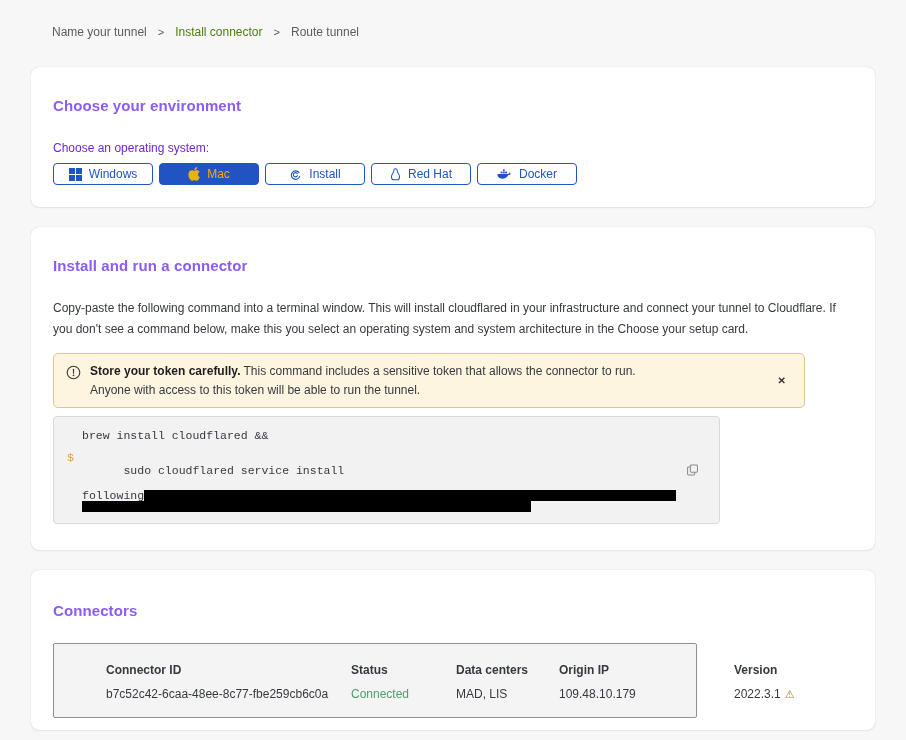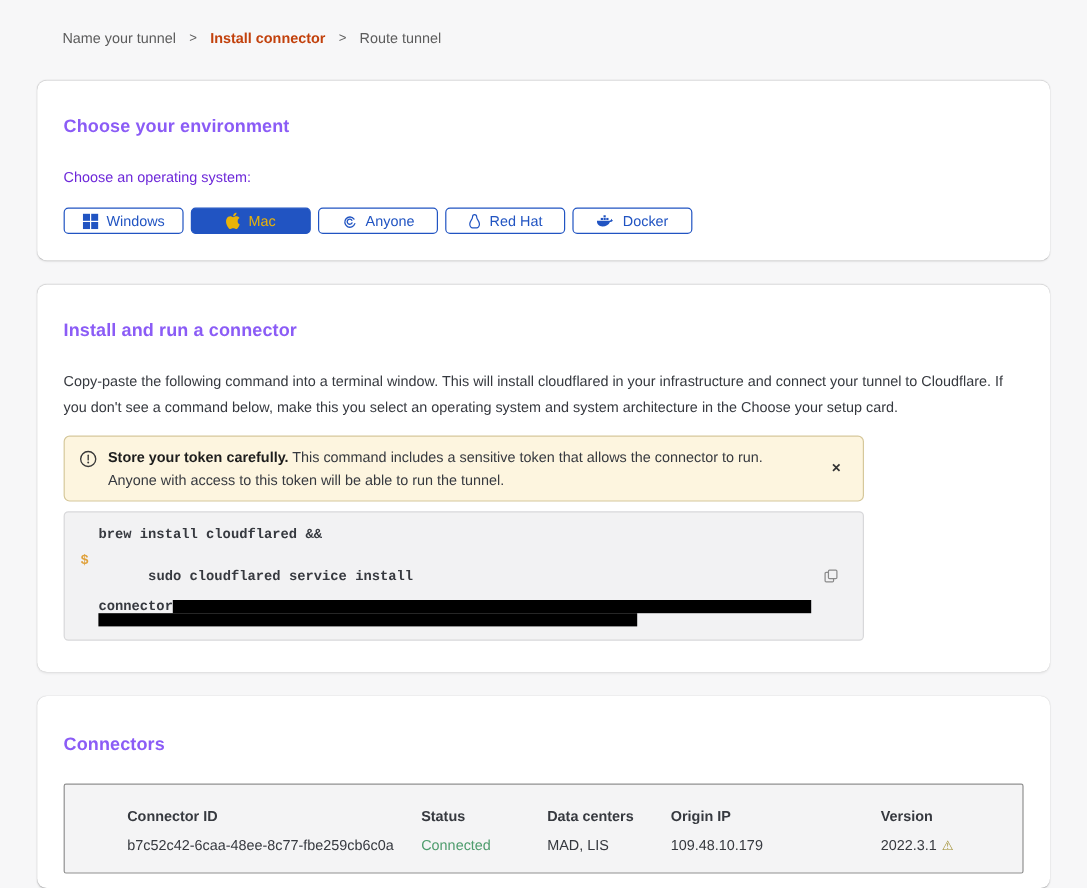--- a/index.html
+++ b/index.html
@@ -9,79 +9,79 @@
   *{box-sizing:border-box}
   html,body{margin:0;padding:0}
   body{
     width:906px;height:740px;overflow:hidden;
     background:#f7f7f8;color:#1d1d1d;
     font-family:"Liberation Sans",sans-serif;
   }
   
   .breadcrumb{padding:25px 0 0 52px;font-size:12px;color:#5c5c5c;display:flex;align-items:center;gap:11px}
   .bc-item{cursor:pointer}
-  .bc-item.active{font-weight:bold;color:#c2410c}
+  .bc-item.active{font-weight:normal;color:#4d7c0f}
   .bc-sep{font-size:11px}
   
   .card{
     width:844px;margin:0 31px;background:#fff;border-radius:8px;
     box-shadow:0 0 1px rgba(0,0,0,.22),0 1px 2px rgba(0,0,0,.06);
     padding:30px 22px 22px;
   }
   .card + .card{margin-top:20px}
   .card h2{margin:0;font-size:15px;font-weight:bold;color:#8b5cf6;letter-spacing:.1px}
   .card-env{margin-top:28px}
   
   .os-label{margin-top:27px;font-size:12px;color:#6d28d9}
   .os-row{margin-top:8px;display:flex;gap:6px}
   .os-btn{
     width:100px;height:17px;display:flex;align-items:center;justify-content:center;gap:7px;
     background:#fff;border:1px solid var(--accent);border-radius:4px;
-    color:var(--accent);font-size:12px;font-family:inherit;cursor:pointer;padding:10px;margin-top:10px;
+    color:var(--accent);font-size:12px;font-family:inherit;cursor:pointer;padding:10px;
   }
   .os-btn.selected{background:var(--accent);color:#eab308}
   .os-btn svg{display:block;flex:0 0 auto}
   
   .card-install{padding-right:30px;padding-bottom:26px}
   .desc{margin:24px 0 0;font-size:12px;line-height:1.75;color:#36393f}
   .warn-banner{
-    margin-top:13px;width:667px;display:flex;align-items:flex-start;gap:9px;
+    margin-top:13px;width:752px;display:flex;align-items:flex-start;gap:9px;
     background:var(--warn-bg);border:1px solid var(--warn-border);border-radius:5px;
     padding:8px 16px 8px 12px;font-size:12px;line-height:1.55;color:#36393f;
   }
   .warn-icon{margin-top:3px;line-height:0}
   .warn-text{max-width:576px}
   .warn-text strong{color:#1d1d1d;margin-right:3px}
   .warn-close{
     margin-left:auto;align-self:center;background:none;border:none;cursor:pointer;
     font-size:10px;font-weight:bold;color:#333;padding:2px 2px;line-height:1;font-family:inherit;
   }
   .code-block{
     position:relative;margin-top:8px;width:667px;
     background:#f2f2f3;border:1px solid #d8d8da;border-radius:4px;
     padding:12px 16px 11px 28px;
     font-family:"Liberation Mono","DejaVu Sans Mono",monospace;
-    font-size:11.5px;color:#36393f;font-weight:bold;
+    font-size:11.5px;color:#36393f;
   }
   .code-line{line-height:13px;white-space:pre}
   .code-line.first{margin-bottom:9px}
   .prompt-line{position:relative}
   .prompt{position:absolute;left:-15px;top:0;color:#e0a23c}
   .token-line{line-height:11px;height:11px}
   .redact-bar{display:inline-block;background:#000;height:11px;vertical-align:bottom}
   .bar1{width:532px}
   .bar2{width:449px}
   .copy-btn{
     position:absolute;top:50%;right:18px;transform:translateY(-50%);
     background:none;border:none;padding:2px;cursor:pointer;line-height:0;
   }
   
   .card-connectors{padding-top:32px;padding-bottom:12px}
   .conn-box{
-    margin-top:24px;width:800px;background:#f4f4f5;
+    margin-top:24px;width:644px;background:#f4f4f5;
     border:1px solid #909090;border-radius:2px;
     padding:19px 0 16px 52px;font-size:12px;color:#36393f;
   }
   .conn-row{display:grid;grid-template-columns:245px 105px 103px 175px 1fr;align-items:center}
   .conn-head{font-weight:bold;margin-bottom:10px;color:#36393f}
   .status-green{color:var(--green)}
   .warn-tri{color:var(--olive);font-size:11px;margin-left:4px;cursor:default}
 </style>
 </head>
 <body>
@@ -118,21 +118,21 @@
         </span>
       <span>Mac</span>
     </button>
     <button class="os-btn">
       <span>
           <svg width="13" height="13" viewBox="0 0 14 14" fill="none" stroke="currentColor" stroke-width="1.2" stroke-linecap="round">
             <path d="M10.8 4.9A4.6 4.6 0 1 0 11.5 9"></path>
             <path d="M8.9 6A2.3 2.3 0 1 0 9 8.3"></path>
           </svg>
         </span>
-      <span>Anyone</span>
+      <span>Install</span>
     </button>
     <button class="os-btn">
       <span>
           <svg width="11" height="13" viewBox="0 0 12 14" fill="none" stroke="currentColor" stroke-width="1.1" stroke-linejoin="round">
             <path d="M6 .8c1.2 0 1.9.9 1.9 2.1 0 .9.4 1.8 1 2.7.8 1.2 1.5 2.5 1.5 3.8 0 2.1-1.4 3.4-2.5 3.4H4.1c-1.1 0-2.5-1.3-2.5-3.4 0-1.3.7-2.6 1.5-3.8.6-.9 1-1.8 1-2.7C4.1 1.7 4.8.8 6 .8z"></path>
           </svg>
         </span>
       <span>Red Hat</span>
     </button>
     <button class="os-btn">
@@ -164,21 +164,21 @@
       <strong>Store your token carefully.</strong><span>This command includes a sensitive token that allows the connector to run. Anyone with access to this token will be able to run the tunnel.</span>
     </div>
     <button class="warn-close">✕</button>
   </div>
 
   <div class="code-block">
     <div class="code-line first">brew install cloudflared &amp;&amp;</div>
     <div class="code-line prompt-line">
       <span class="prompt">$</span><span>sudo cloudflared service install</span>
     </div>
-    <div class="code-line token-line"><span>connector</span><span class="redact-bar bar1"></span></div>
+    <div class="code-line token-line"><span>following</span><span class="redact-bar bar1"></span></div>
     <div class="code-line token-line"><span class="redact-bar bar2"></span></div>
     <button class="copy-btn"><span><svg width="13" height="13" viewBox="0 0 14 14" fill="none" stroke="#8a8a8a" stroke-width="1.1">
             <rect x="4.7" y="1.7" width="7.6" height="7.6" rx="1"></rect>
             <path d="M9.3 9.3v2a1 1 0 0 1-1 1H2.7a1 1 0 0 1-1-1V4.7a1 1 0 0 1 1-1h2"></path>
           </svg></span></button>
   </div>
 </section>
 
 <section class="card card-connectors">
   <h2>Connectors</h2>

